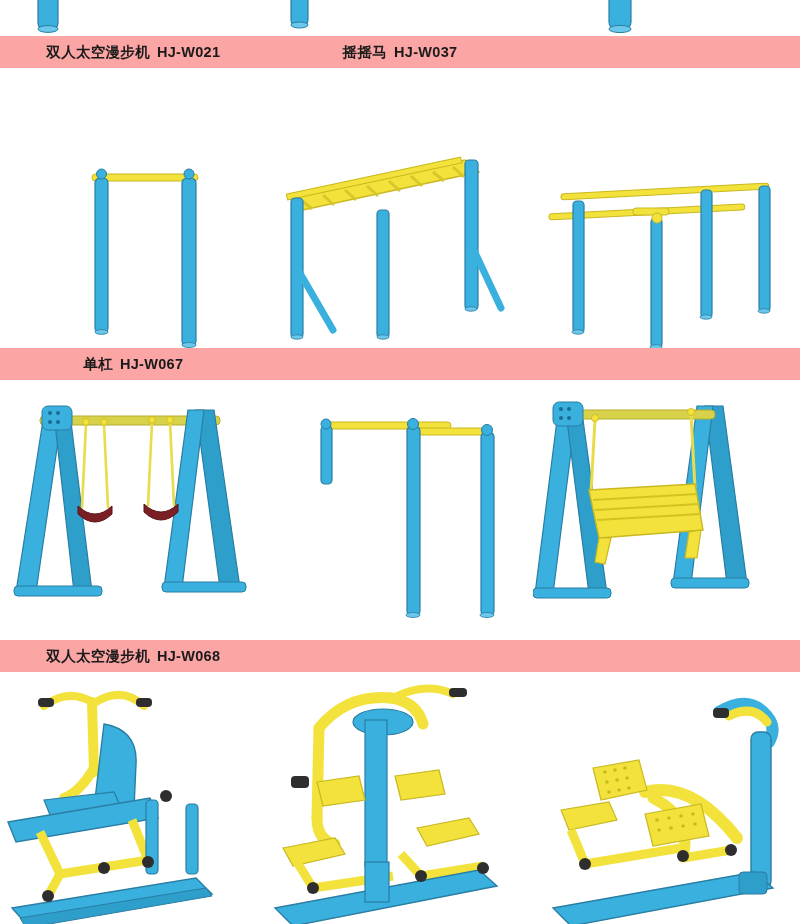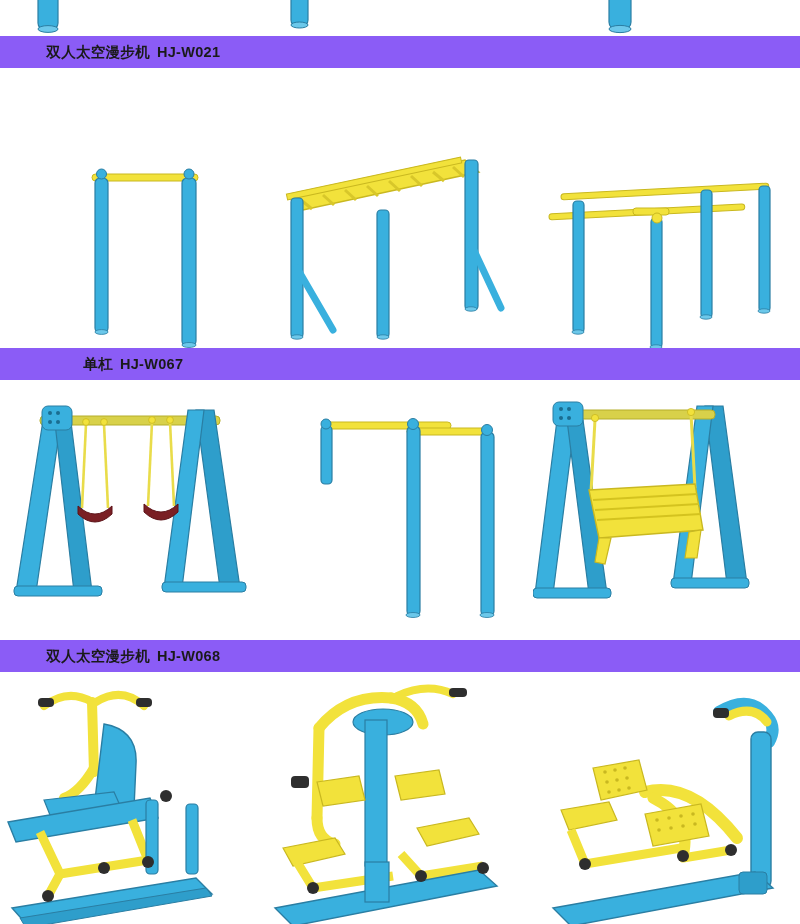--- a/index.html
+++ b/index.html
@@ -23,21 +23,21 @@
     width: 800px;
   }
   .cell {
     width: 266.66px;
     position: relative;
     box-sizing: border-box;
   }
   .row-labels {
     display: flex;
     width: 800px;
-    background: #8b5cf6;
+    background: #fca5a5;
     height: 32px;
     align-items: center;
   }
   .label-cell {
     width: 266.66px;
     text-align: center;
     font-size: 14.5px;
     color: #1a1a1a;
     letter-spacing: 0.3px;
     white-space: nowrap;
@@ -89,20 +89,23 @@
           <rect x="76" y="-34" width="22" height="64" rx="8" fill="#39b0de" stroke="#2a7ea3" stroke-width="1.2"></rect>
           <ellipse cx="87" cy="29" rx="11" ry="3.6" fill="#6cc8ea" stroke="#2a7ea3" stroke-width="1"></ellipse>
         </svg>
       </div>
     </div>
   </div>
 
   <div class="row-labels">
     <div class="label-cell">
       <span class="name">双人太空漫步机</span><span class="code">HJ-W021</span>
+    </div>
+    <div class="label-cell">
+      <span class="name">摇摇马</span><span class="code">HJ-W037</span>
     </div>
   </div>
 
   <div class="row-products">
     <div class="cell">
       <div class="art-box h-mid">
         <svg width="266" height="280" viewBox="0 0 266 280">
 
           <rect x="92" y="106" width="106" height="7" rx="3.5" fill="#f2e23b" stroke="#c9b820" stroke-width="1"></rect>
 

